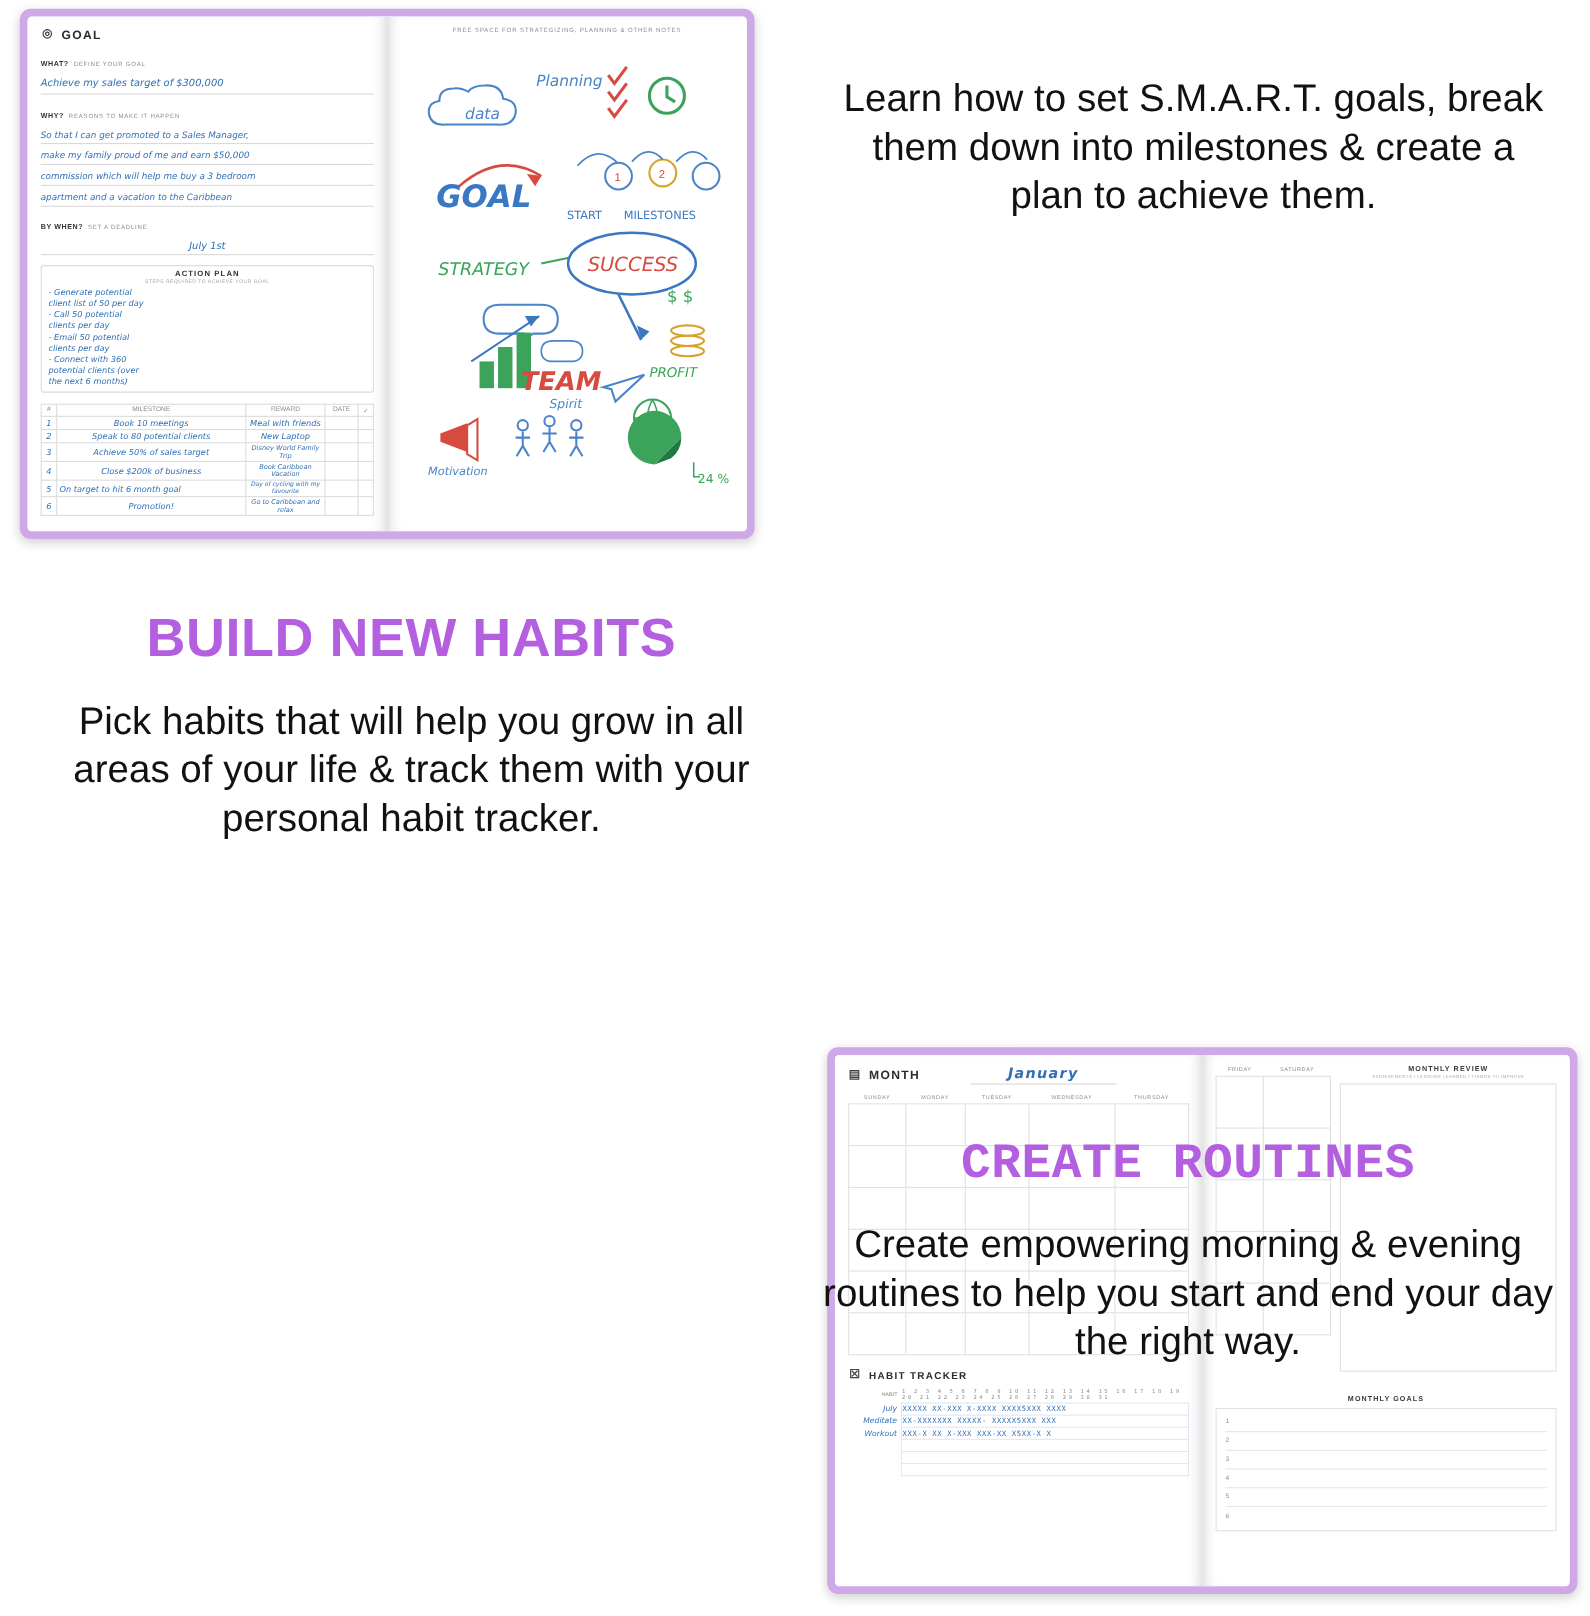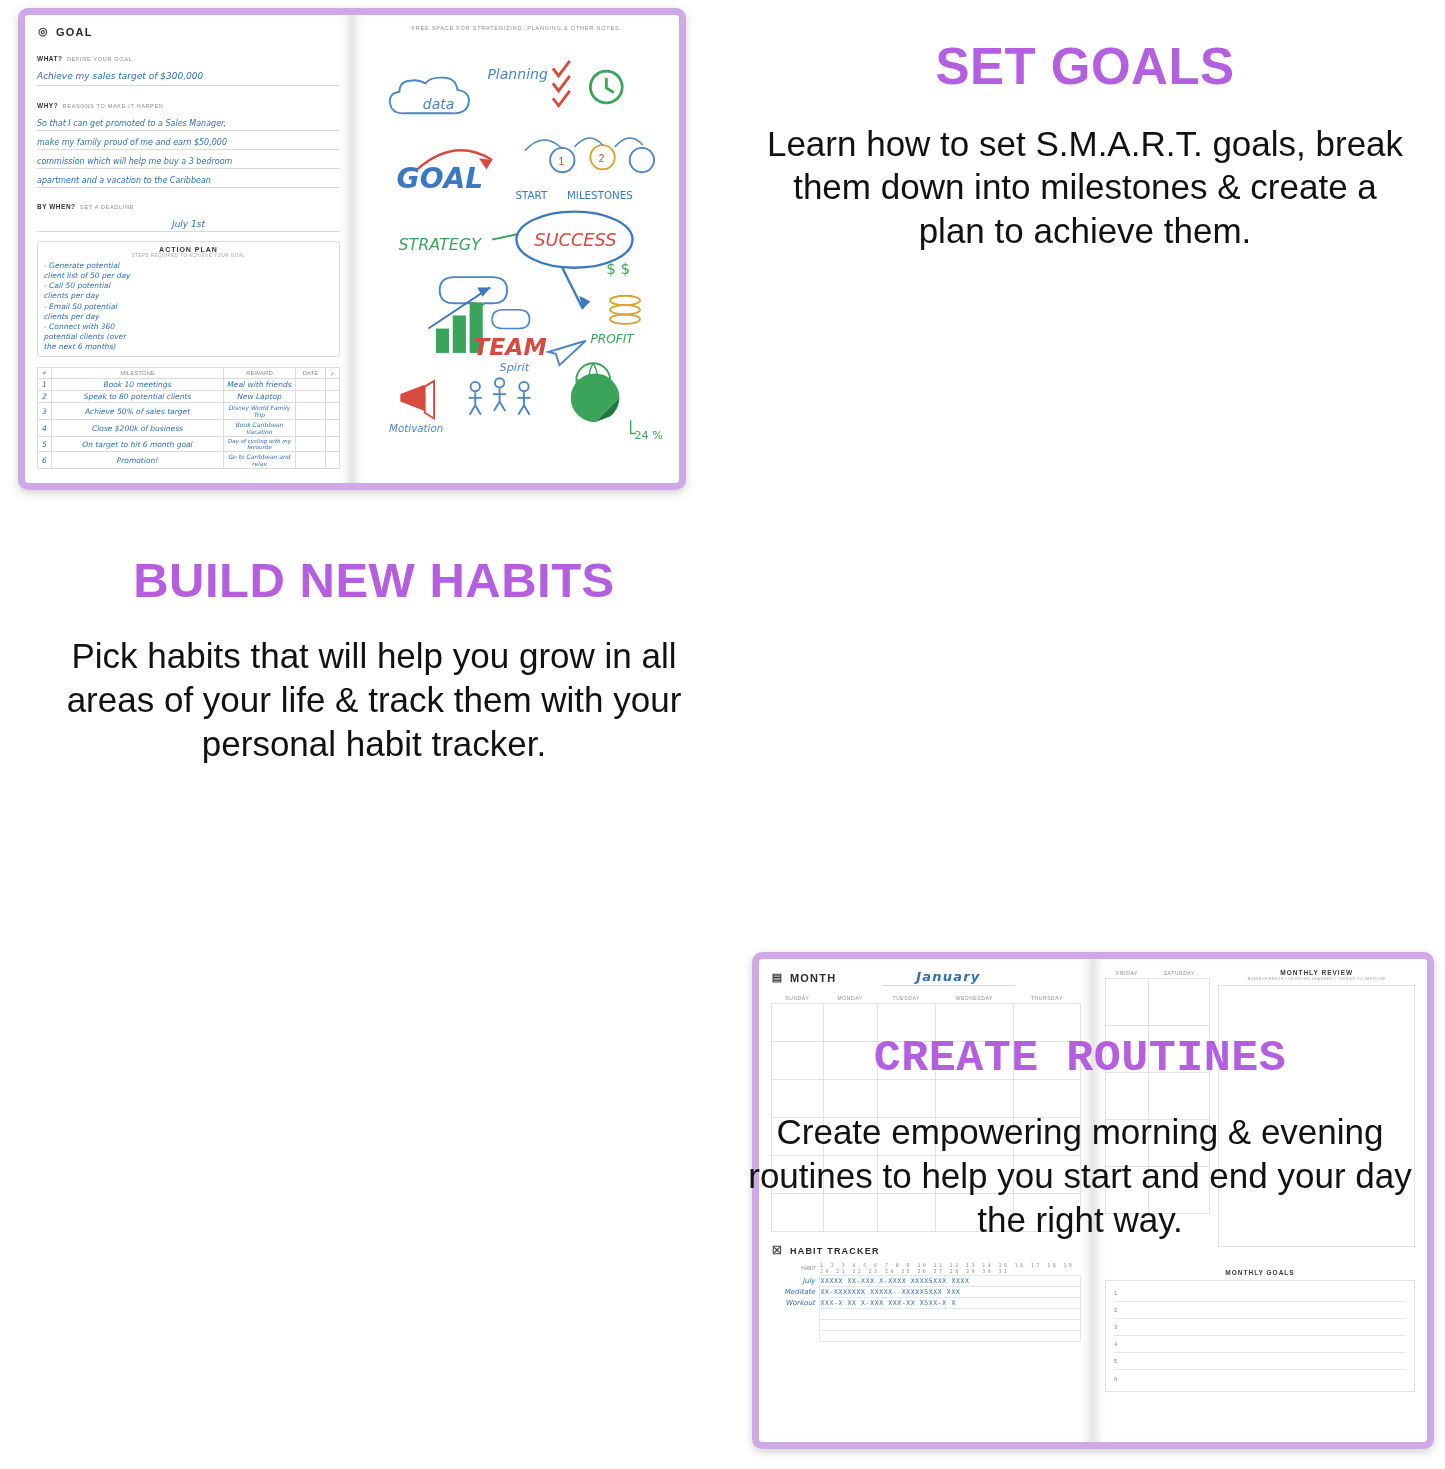--- a/index.html
+++ b/index.html
@@ -191,21 +191,21 @@
         </tr>
         <tr>
           <td class="hand-cell" style="text-align:center">4</td>
           <td class="hand-cell" style="text-align:center">Close $200k of business</td>
           <td class="hand-cell" style="text-align:center;font-size:6px">Book Caribbean Vacation</td>
           <td></td>
           <td></td>
         </tr>
         <tr>
           <td class="hand-cell" style="text-align:center">5</td>
-          <td class="hand-cell" style="text-align:center">On target to hit 6 month goal</td>
+          <td class="hand-cell" style="text-align:left">On target to hit 6 month goal</td>
           <td class="hand-cell" style="text-align:center;font-size:5.5px">Day of cycling with my favourite</td>
           <td></td>
           <td></td>
         </tr>
         <tr>
           <td class="hand-cell" style="text-align:center">6</td>
           <td class="hand-cell" style="text-align:center">Promotion!</td>
           <td class="hand-cell" style="text-align:center;font-size:6px">Go to Caribbean and relax</td>
           <td></td>
           <td></td>
@@ -294,21 +294,20 @@
         <path d="M250 420 a26 26 0 1 1 26 -26 z" fill="#3ba35a"></path>
         <path d="M276 394 a26 26 0 0 1 -10 20 l-16 6z" fill="#1f7a3f"></path>
         <path d="M288 418 v14 h6" stroke="#3ba35a" stroke-width="1.5" fill="none"></path>
         <text x="292" y="438" font-size="12" fill="#3ba35a" font-family="DejaVu Sans">24 %</text>
       </svg>
     </div>
   </div>
 </div>
 
 <div class="panel" style="left:735px; top:40px; width:700px;">
-  <div class="promo-heading" style="font-size:51px;">SET GOALS</div>
   <div class="promo-body" style="font-size:35px; margin-top:28px; padding:0 28px;">Learn how to set S.M.A.R.T. goals, break them down into milestones &amp; create a plan to achieve them.</div>
 </div>
 
 <div class="panel" style="left:18px; top:555px; width:712px;">
   <div class="promo-heading" style="font-size:49px;">BUILD NEW HABITS</div>
   <div class="promo-body" style="font-size:35px; margin-top:28px; padding:0 6px;">Pick habits that will help you grow in all areas of your life &amp; track them with your personal habit tracker.</div>
 </div>
 
 <div class="book panel" style="left:752px; top:470px; width:682px; height:497px;">
   <div class="book-inner">

